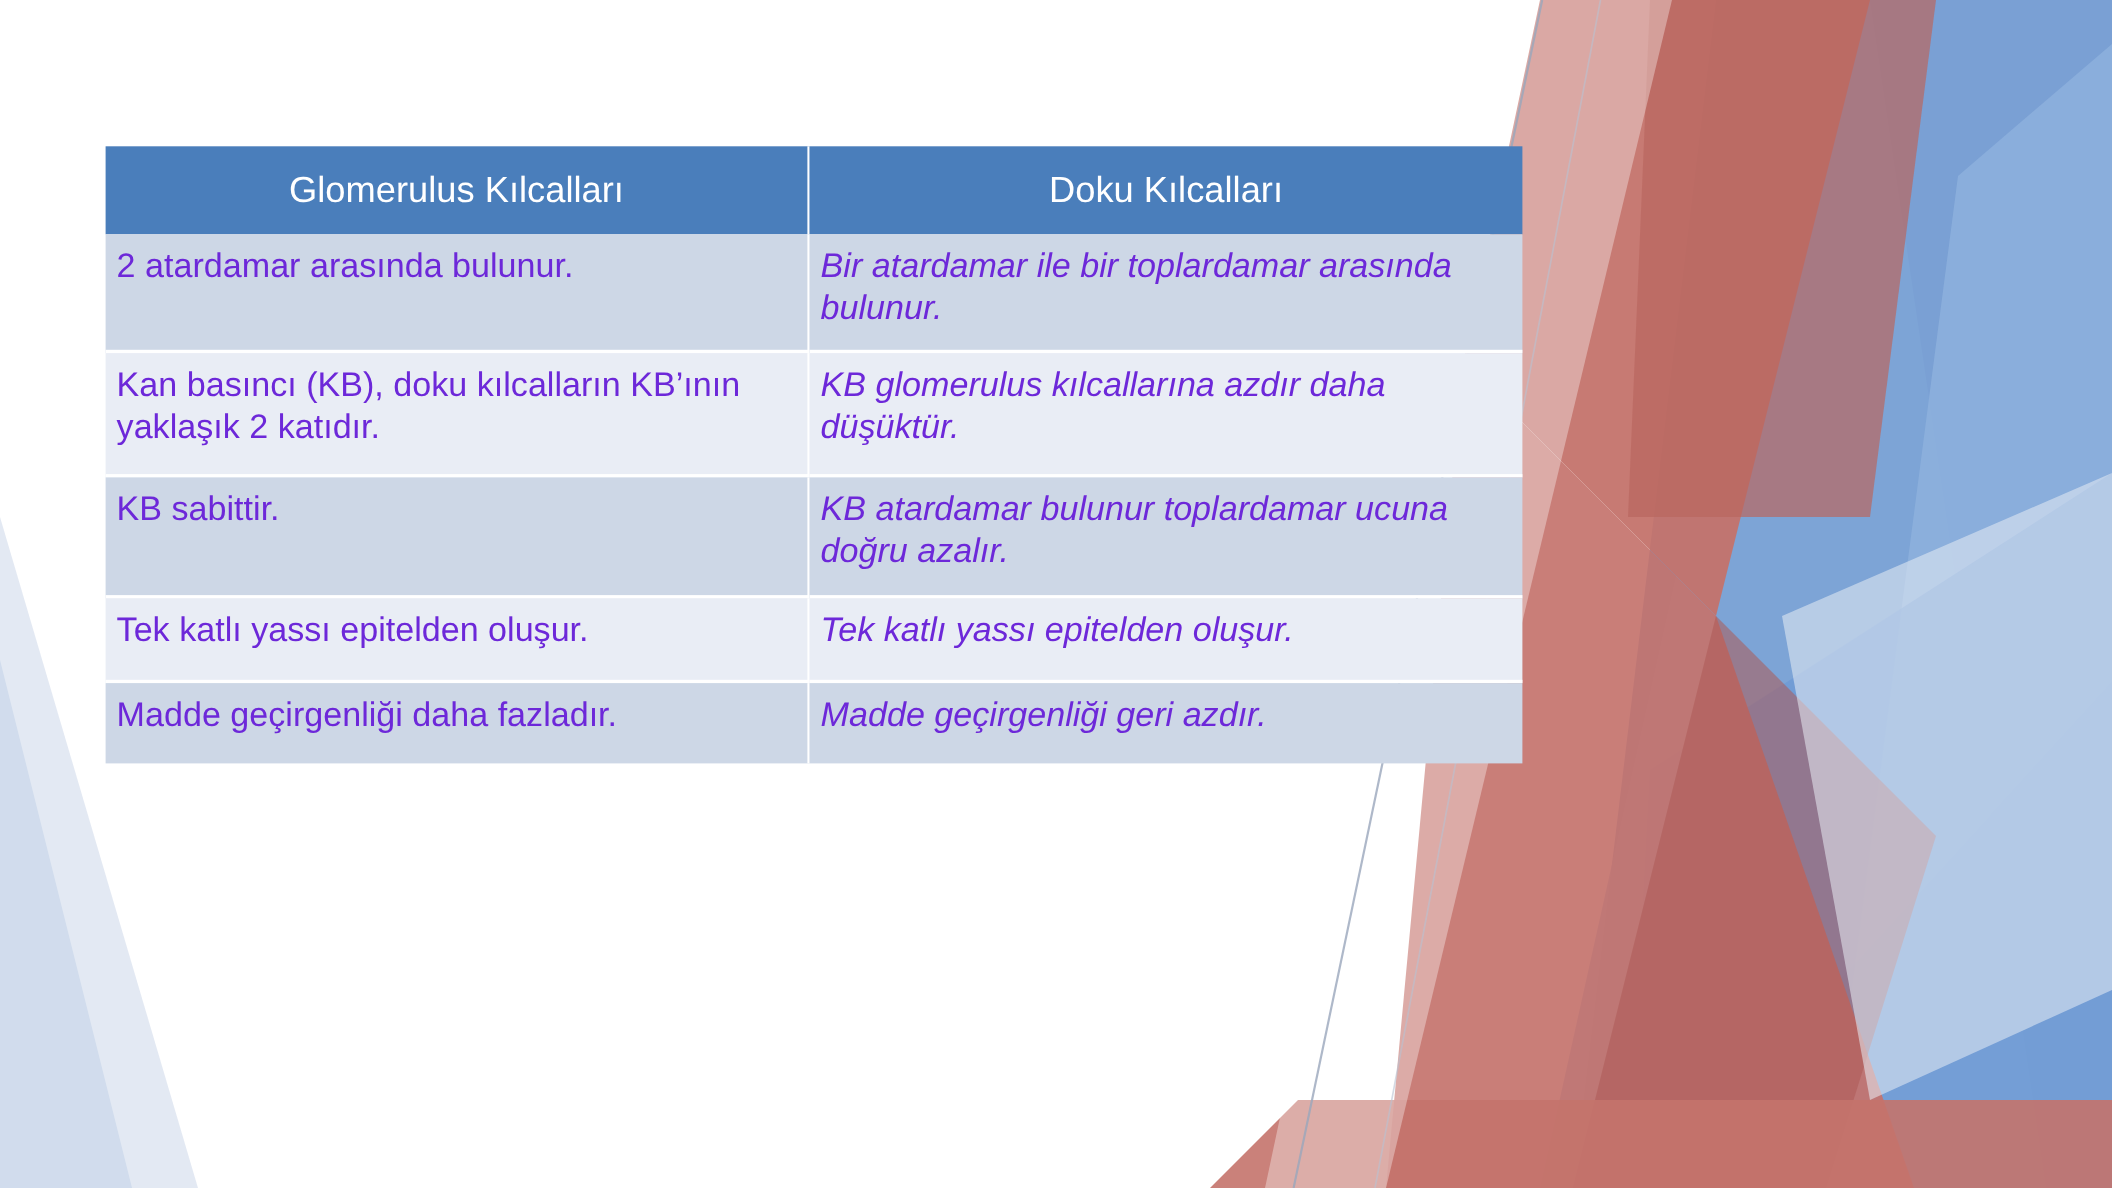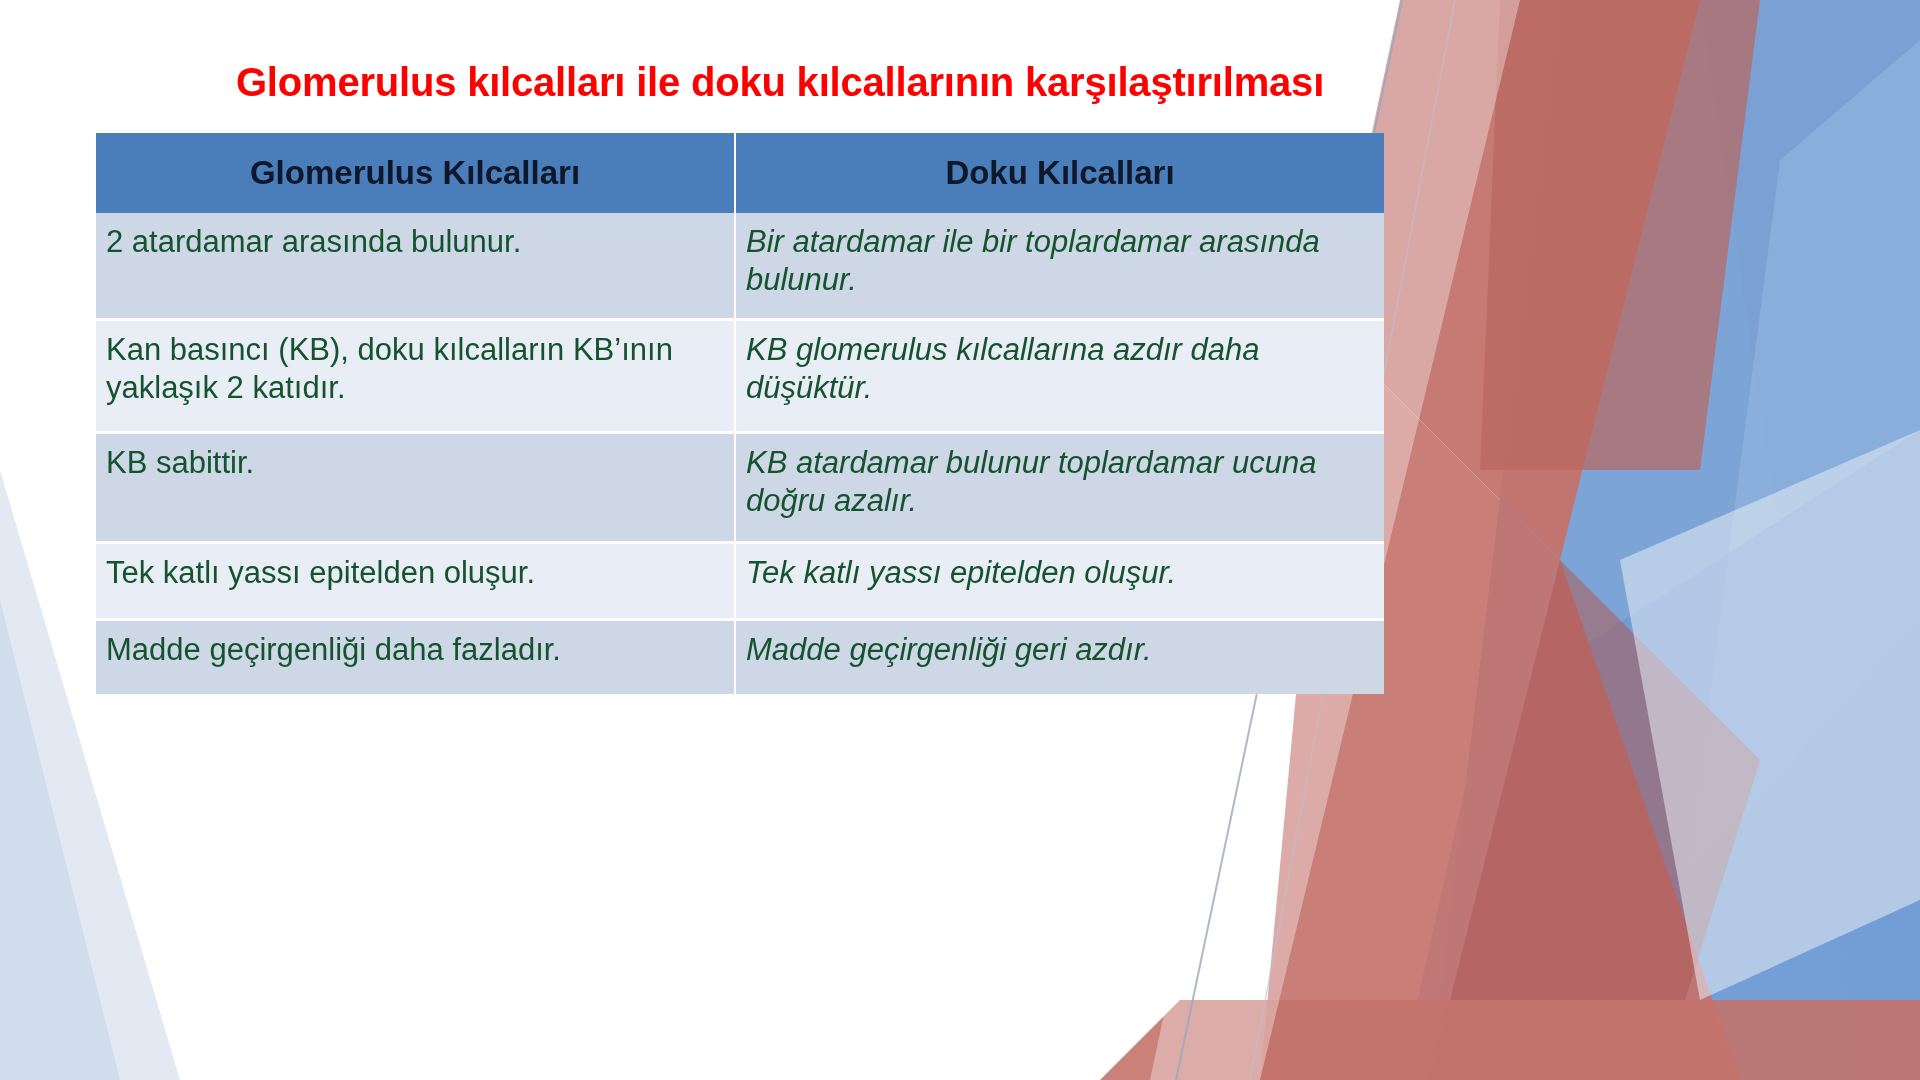--- a/index.html
+++ b/index.html
@@ -56,34 +56,34 @@
     border-collapse: separate;
     border-spacing: 0;
     width: 1288px;
     table-layout: fixed;
   }
   table.cmp col.c1 { width: 640px; }
   table.cmp col.c2 { width: 648px; }
 
   table.cmp thead th {
     background: #4A7EBB;
-    color: #0f172a;
+    color: #ffffff;
     font-size: 33px;
-    font-weight: bold;
+    font-weight: normal;
     text-align: center;
     vertical-align: middle;
     height: 80px;
     padding: 0 8px;
     border-right: 2px solid #ffffff;
   }
   table.cmp thead th:last-child { border-right: none; }
 
   table.cmp tbody td {
     font-size: 31px;
-    color: #14532d;
+    color: #6d28d9;
     vertical-align: top;
     padding: 10px 12px 10px 10px;
     border-right: 2px solid #ffffff;
     border-bottom: 3px solid #ffffff;
     line-height: 1.24;
   }
   table.cmp tbody td:last-child { border-right: none; font-style: italic; }
   table.cmp tbody tr.band-dark td { background: #CDD7E6; }
   table.cmp tbody tr.band-light td { background: #E9EDF5; }
   table.cmp tbody tr:last-child td { border-bottom: none; }
@@ -110,21 +110,20 @@
 
     <polygon points="1620,560 1920,430 1920,900 1700,1000" fill="#E7ECF4" opacity="0.55"></polygon>
     <polygon points="1380,0 1520,0 1260,1080 1150,1080" fill="#FFFFFF" opacity="0.35"></polygon>
     <polygon points="0,470 180,1080 0,1080" fill="#DCE4F0" opacity="0.8"></polygon>
     <polygon points="0,600 120,1080 0,1080" fill="#C9D6EA" opacity="0.7"></polygon>
 
     <line x1="1402" y1="0" x2="1176" y2="1080" stroke="#9AA7BC" stroke-width="2" opacity="0.8"></line>
     <line x1="1455" y1="0" x2="1250" y2="1080" stroke="#B9C2D2" stroke-width="1.5" opacity="0.6"></line>
   </svg>
 
-  <div id="title">Glomerulus kılcalları ile doku kılcallarının karşılaştırılması</div>
 
   <div id="table-wrap">
     <table class="cmp">
       <colgroup>
         <col class="c1">
         <col class="c2">
       </colgroup>
       <thead>
         <tr>
           <th>Glomerulus Kılcalları</th>

